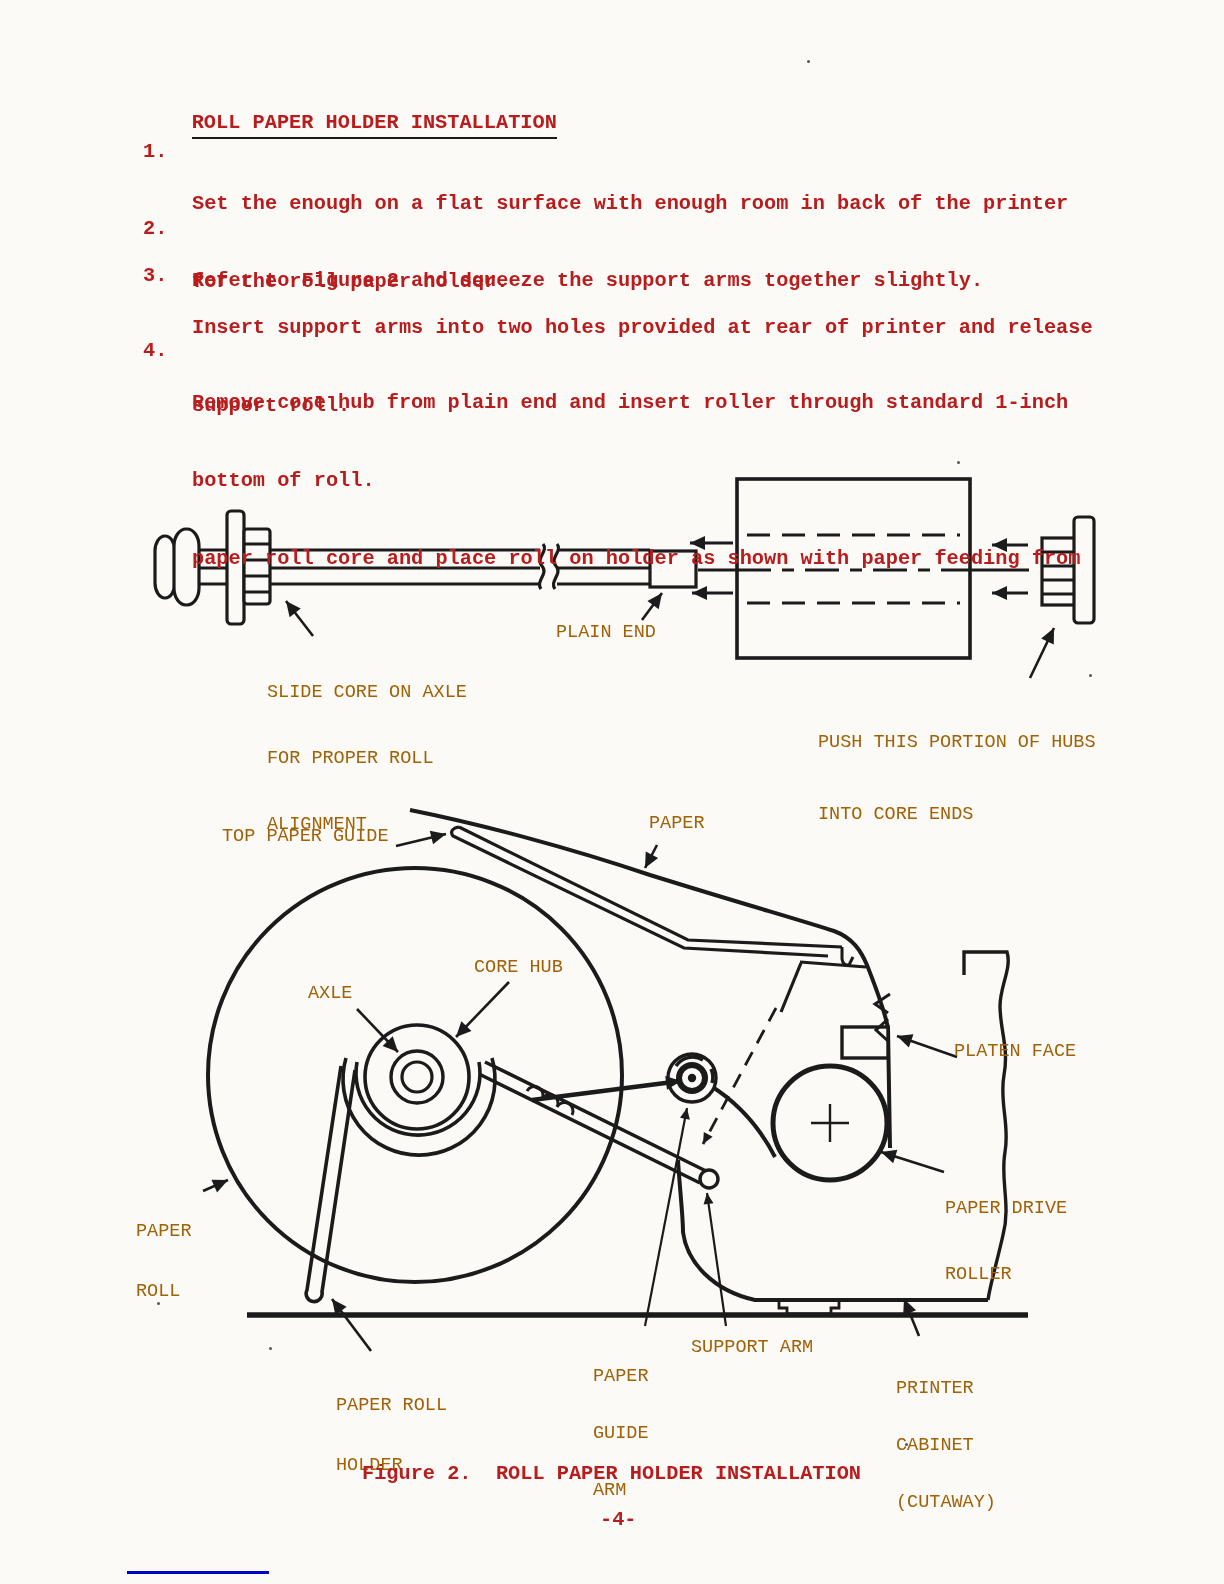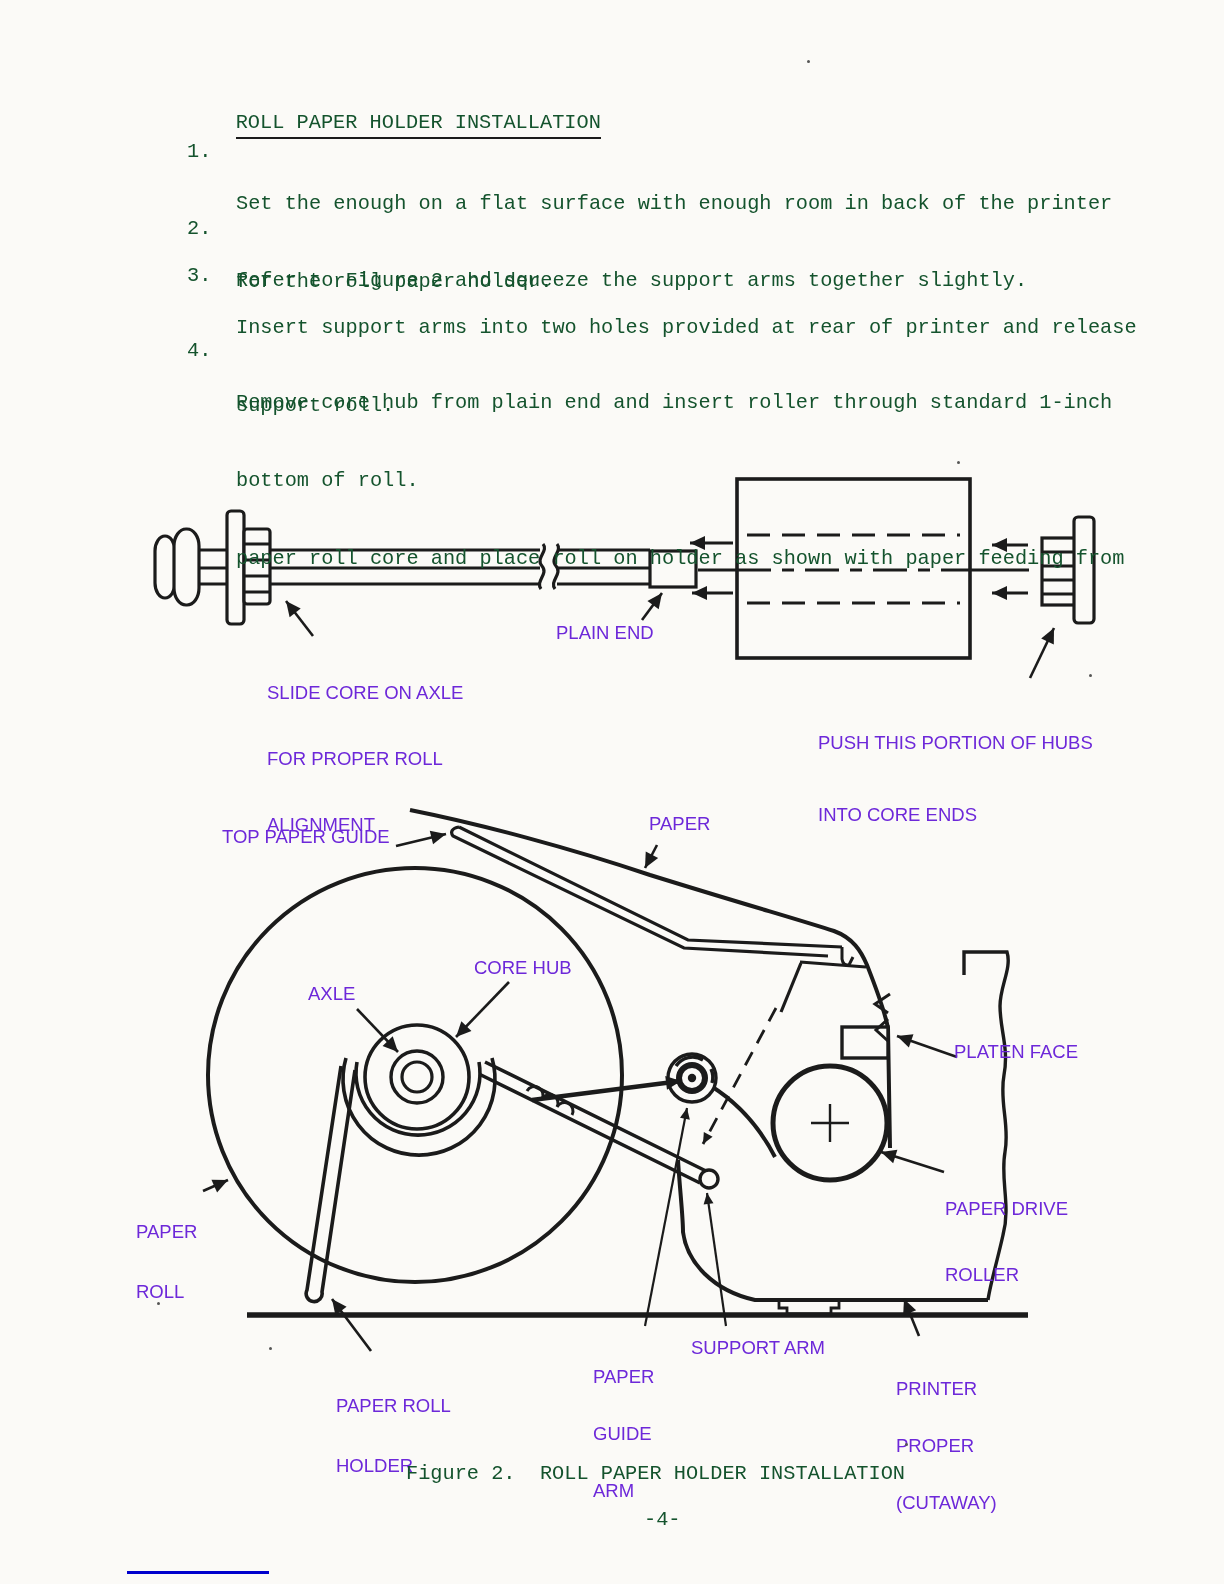--- a/index.html
+++ b/index.html
@@ -3,29 +3,29 @@
 <meta charset="utf-8">
 <style>
   html,body{margin:0;padding:0;background:#888;}
   .page{
     position:relative;width:1224px;height:1584px;margin:0 auto;
     background:#fbfaf7;overflow:hidden;color:#1b1b1b;
   }
   .mono{
     position:absolute;
     font-family:"Liberation Mono","DejaVu Sans Mono",monospace;
-    font-weight:400;font-size:20.3px;line-height:26px;white-space:pre;color:#14532d;margin-left:44px;
+    font-weight:700;font-size:20.3px;line-height:26px;white-space:pre;color:#b91c1c;
   }
   .title-underline{border-bottom:2.6px solid #1b1b1b;padding-bottom:3px;}
   .item{display:flex;}
   .item .num{flex:none;width:49px;}
   .lbl{
     position:absolute;
-    font-family:Liberation Sans, sans-serif;
-    font-size:18.5px;letter-spacing:0;color:#6d28d9;white-space:pre;
+    font-family:Liberation Mono, monospace;
+    font-size:18.5px;letter-spacing:0;color:#a16207;white-space:pre;
   }
   .artwork{position:absolute;left:0;top:0;}
   .speck{position:absolute;width:3px;height:3px;border-radius:50%;background:#555;}
   .blue-line{position:absolute;left:127px;top:1571px;width:142px;height:3px;background:#0000cd;}
 </style>
 </head>
 <body>
 
 <div class="page">
 
@@ -208,21 +208,21 @@
     <div>HOLDER</div>
   </div>
   <div class="lbl" style="left:593px;top:1329px;line-height:19px;">
     <div>PAPER</div>
     <div>GUIDE</div>
     <div>ARM</div>
   </div>
   <div class="lbl" style="left:691px;top:1337px;">SUPPORT ARM</div>
   <div class="lbl" style="left:896px;top:1341px;line-height:19px;">
     <div>PRINTER</div>
-    <div>PROPER</div>
+    <div>CABINET</div>
     <div>(CUTAWAY)</div>
   </div>
 
   <div class="mono" style="left:362px;top:1461px;">Figure 2.  ROLL PAPER HOLDER INSTALLATION</div>
   <div class="mono" style="left:600px;top:1507px;">-4-</div>
   <div class="blue-line"></div>
 
   <div class="speck" style="left:807px;top:60px;"></div>
   <div class="speck" style="left:957px;top:461px;"></div>
   <div class="speck" style="left:1089px;top:674px;"></div>

